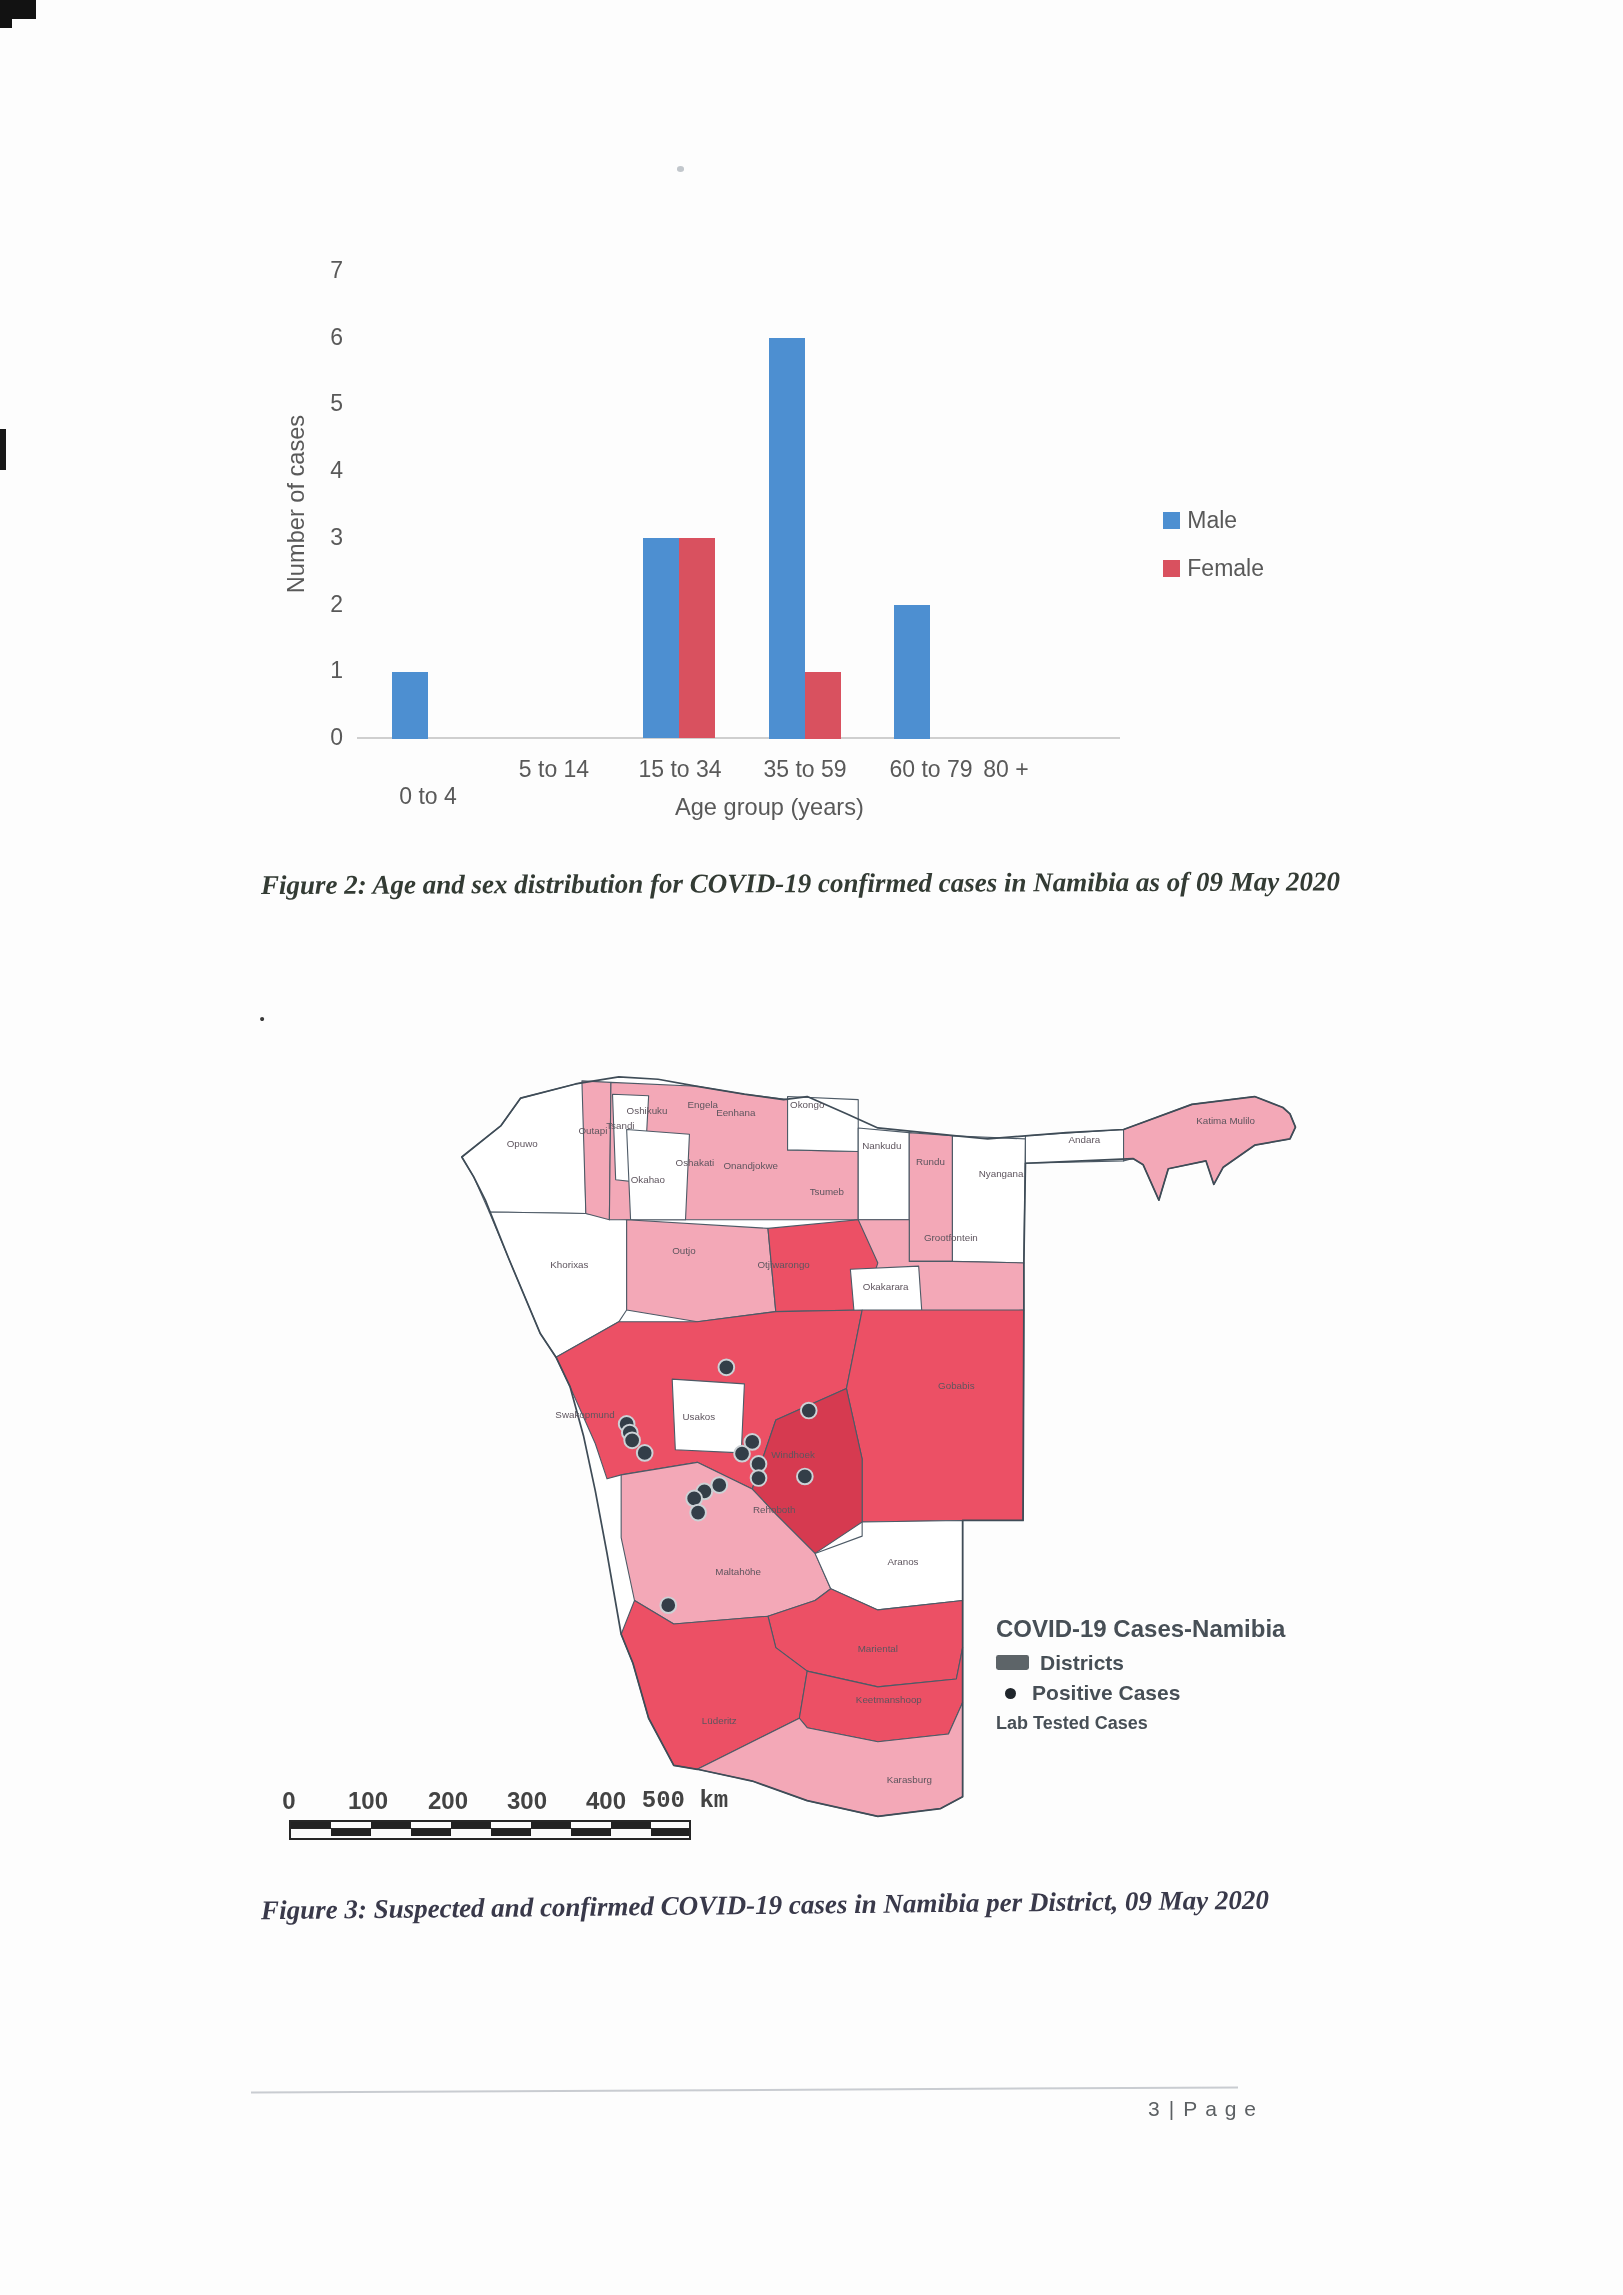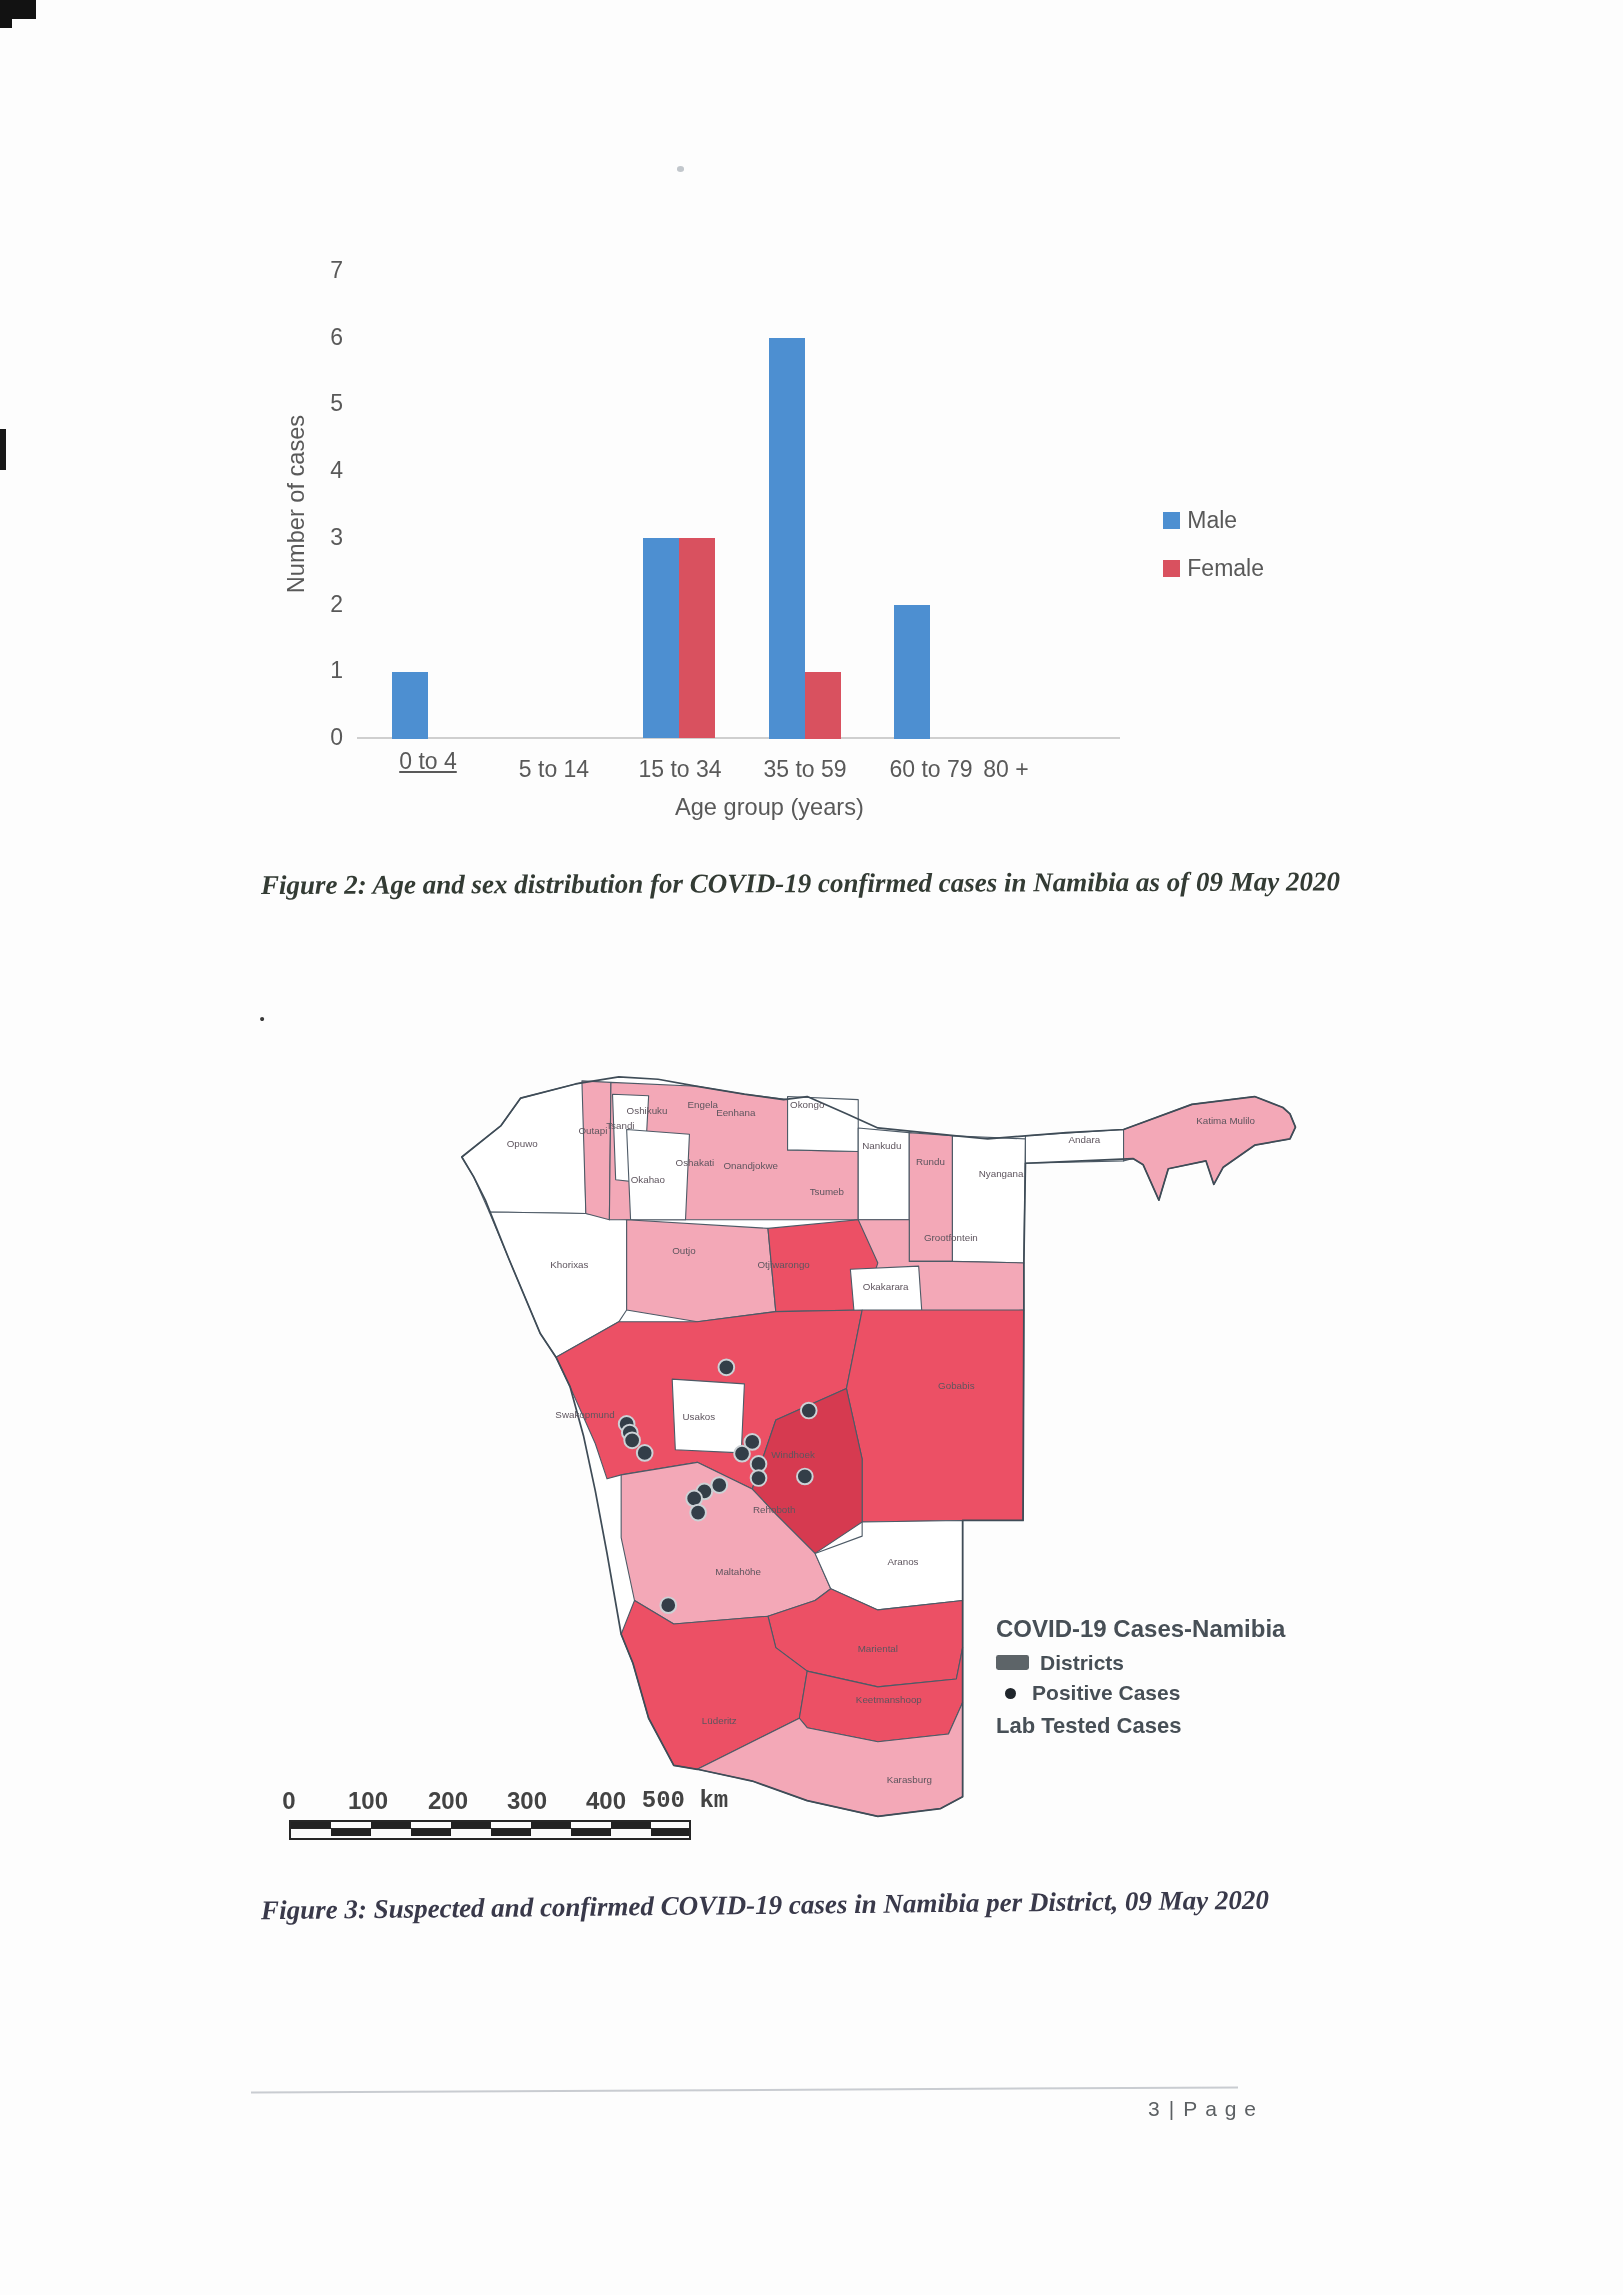--- a/index.html
+++ b/index.html
@@ -25,21 +25,21 @@
   .caption{font-family:"Liberation Serif",serif;font-weight:bold;font-style:italic;font-size:27px;line-height:1.62;}
   .caption2{left:261px;top:862px;width:1178px;color:#333b34;transform:rotate(-0.2deg);}
   .caption3{left:261px;top:1882px;width:1374px;white-space:nowrap;color:#39394a;transform:rotate(-0.6deg);}
   
   .mleg{left:996px;top:1615px;width:361px;}
   .mleg-title{font-size:24px;font-weight:bold;color:#474f56;margin-bottom:7.9px;}
   .mleg-row{display:flex;align-items:center;margin-bottom:6.3px;}
   .mleg-sw-districts{width:33px;height:15px;background:#5d6468;border-radius:2.4px;margin-right:11px;}
   .mleg-dot{width:11px;height:11px;border-radius:50%;background:#20262c;margin:0 16.5px 0 8.6px;}
   .mleg-label{font-size:21px;font-weight:bold;color:#474f56;}
-  .mleg-sub{font-size:22px;font-weight:bold;color:#474f56;margin:7.9px 0 6.3px 0;}
+  .mleg-sub{font-size:18px;font-weight:bold;color:#474f56;margin:7.9px 0 6.3px 0;}
   .mleg-sw{width:31px;height:18px;border:1.6px solid #8a8f94;margin-right:11px;box-sizing:border-box;}
   
   .sb-label{position:absolute;font-size:24px;font-weight:bold;color:#434343;text-align:center;width:94px;}
   .scalebar{left:289px;top:1820px;width:398px;height:15.7px;border:2.4px solid #262626;box-sizing:content-box;}
   .sb-row{height:6.3px;}
   .sb-row1{background:repeating-linear-gradient(90deg,#222 0 40px,#fbfbfb 40px 80px);border-bottom:1.6px solid #262626;}
   .sb-row2{background:repeating-linear-gradient(90deg,#fbfbfb 0 40px,#222 40px 80px);}
   
   .footer-line{left:251px;top:2089px;width:987px;height:1.6px;background:#c9ccd1;transform:rotate(-0.3deg);}
   .footer-text{left:1148px;top:2097px;font-size:21px;color:#5c6063;letter-spacing:1.6px;}
@@ -62,21 +62,21 @@
     <div class="abs baseline" style="left:357px;top:517px;width:763px;"></div>
     <div id="chart-dyn">
         <div class="ytick" style="left: 302px; top: 37px; position: absolute;">7</div>
         <div class="ytick" style="left: 302px; top: 104px; position: absolute;">6</div>
         <div class="ytick" style="left: 302px; top: 170px; position: absolute;">5</div>
         <div class="ytick" style="left: 302px; top: 237px; position: absolute;">4</div>
         <div class="ytick" style="left: 302px; top: 304px; position: absolute;">3</div>
         <div class="ytick" style="left: 302px; top: 371px; position: absolute;">2</div>
         <div class="ytick" style="left: 302px; top: 437px; position: absolute;">1</div>
         <div class="ytick" style="left: 302px; top: 504px; position: absolute;">0</div>
-        <div class="xlab" style="left: 361px; top: 528px; position: absolute; text-decoration: underline;">0 to 4</div>
+        <div class="xlab" style="left: 361px; top: 563px; position: absolute;">0 to 4</div>
         <div class="xlab" style="left: 487px; top: 536px; position: absolute;">5 to 14</div>
         <div class="xlab" style="left: 613px; top: 536px; position: absolute;">15 to 34</div>
         <div class="xlab" style="left: 738px; top: 536px; position: absolute;">35 to 59</div>
         <div class="xlab" style="left: 864px; top: 536px; position: absolute;">60 to 79</div>
         <div class="xlab" style="left: 939px; top: 536px; position: absolute;">80 +</div>
         <div class="bar" style="left: 392px; top: 452px; width: 36px; height: 67px; background: rgb(77, 143, 209); position: absolute;"></div>
         <div class="bar" style="left: 643px; top: 318px; width: 36px; height: 200px; background: rgb(77, 143, 209); position: absolute;"></div>
         <div class="bar" style="left: 769px; top: 118px; width: 36px; height: 401px; background: rgb(77, 143, 209); position: absolute;"></div>
         <div class="bar" style="left: 894px; top: 385px; width: 36px; height: 134px; background: rgb(77, 143, 209); position: absolute;"></div>
         <div class="bar" style="left: 679px; top: 318px; width: 36px; height: 200px; background: rgb(217, 81, 95); position: absolute;"></div>

